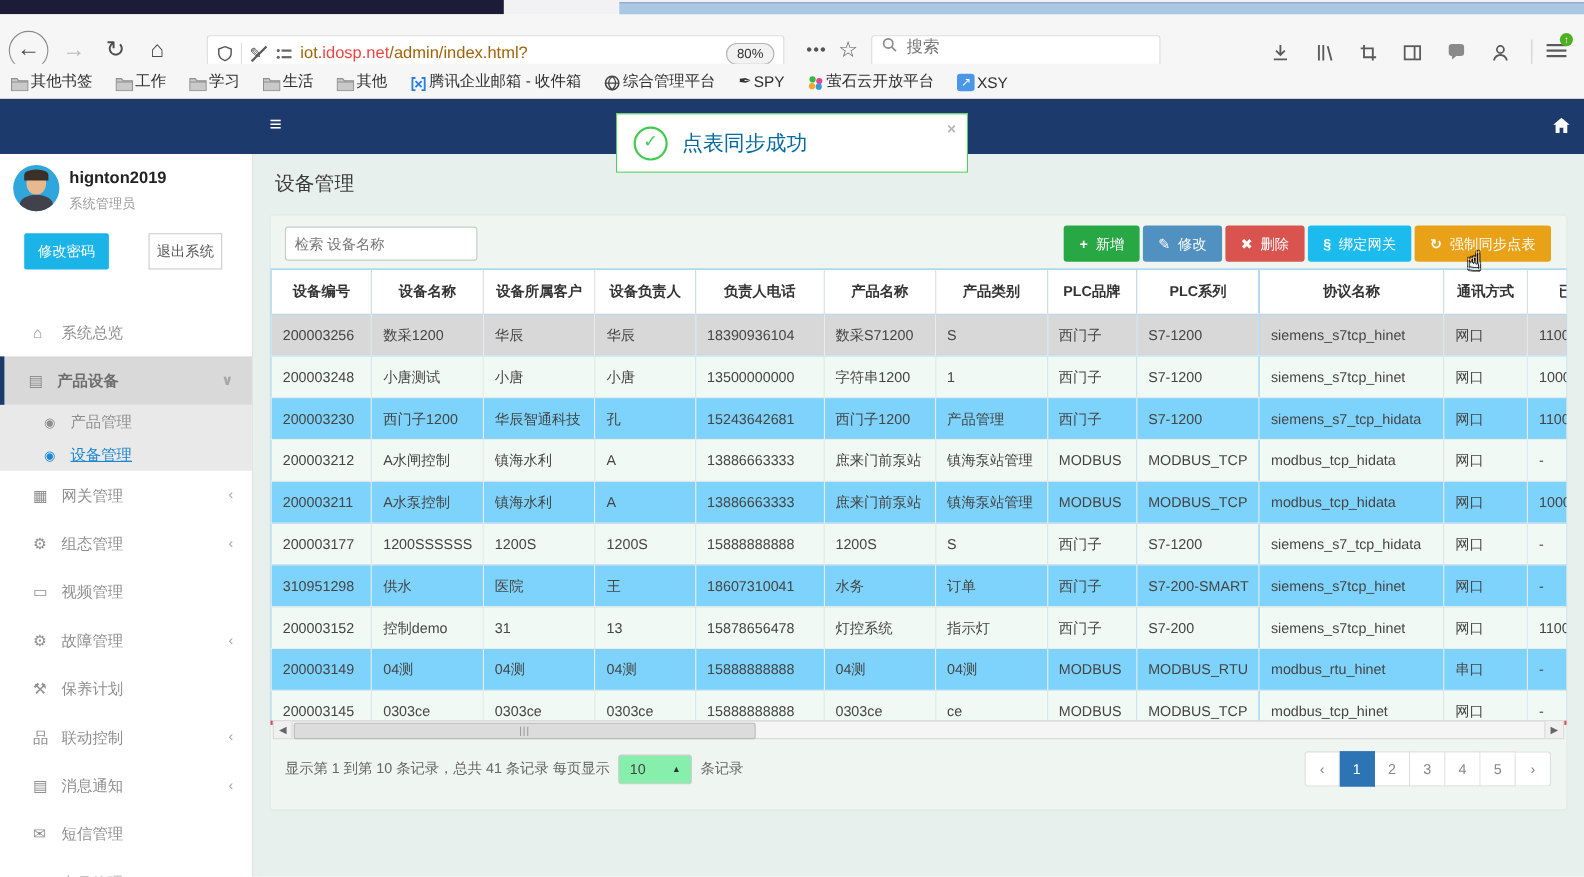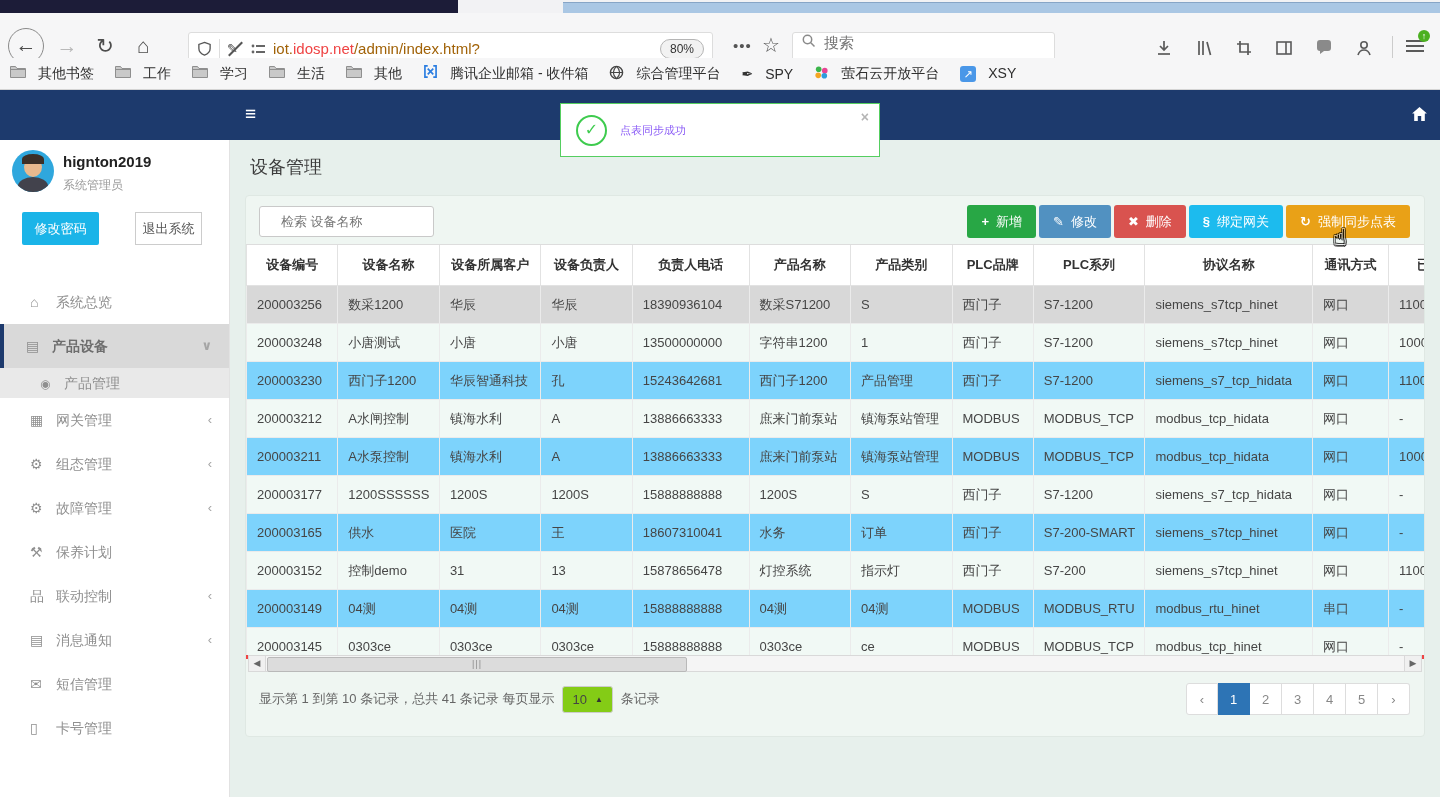--- a/index.html
+++ b/index.html
@@ -31,33 +31,33 @@
                  font-family:"Liberation Sans","DejaVu Sans",sans-serif}
   .tbicon{position:absolute;top:26px;width:20px;height:20px;color:#5a5a5a}
   .tbdivider{position:absolute;left:1392px;top:23px;width:1px;height:24px;background:#ccc}
   #hamb{position:absolute;left:1406px;top:27px;width:18px}
   #hamb i{display:block;height:2px;background:#5a5a5a;margin-bottom:3px}
   #hambbadge{position:absolute;left:1418px;top:17px;width:12px;height:12px;border-radius:50%;background:#4cb021;
              color:#fff;font-size:9px;line-height:12px;text-align:center;font-weight:bold}
   #bookmarksbar{position:absolute;top:58px;left:0;width:1440px;height:32px;background:#f6f6f7;
                 border-bottom:1px solid #d4d4d4;box-sizing:border-box;display:flex;align-items:center;
                 padding-left:10px;gap:21px;font-size:14px;color:#2f2f2f;white-space:nowrap}
-  .bm{display:flex;align-items:flex-start;gap:12px}
+  .bm{display:flex;align-items:flex-end;gap:2px}
   .xsybox{display:inline-block;width:16px;height:16px;background:#4a97e8;border-radius:3px;color:#fff;
           font-size:11px;line-height:16px;text-align:center}
   
   #appheader{position:absolute;top:90px;left:0;width:1440px;height:50px;background:#1d3a6d}
   #appburger{position:absolute;left:245px;top:13px;color:#fff;font-size:19px;font-weight:bold}
   #apphome{position:absolute;left:1411px;top:16px}
   
   #toast{position:absolute;left:560px;top:103px;width:320px;height:54px;background:#fff;border:1px solid #55ce60;
          z-index:60;display:flex;align-items:center;padding:0 15px;box-sizing:border-box}
   .toast-check{width:27px;height:27px;border:2px solid #3ecb4e;border-radius:50%;color:#3ecb4e;text-align:center;
                line-height:26px;font-size:16px;font-weight:bold;flex:none}
-  .toast-msg{color:#8b5cf6;font-size:11px;margin-left:13px}
+  .toast-msg{color:#0369a1;font-size:19px;margin-left:13px}
   .toast-close{position:absolute;right:10px;top:5px;color:#b5b5b5;font-size:14px;font-weight:bold}
   
   #sidebar{position:absolute;top:140px;left:0;width:230px;height:657px;background:#fff;border-right:1px solid #e2e2e2;
            box-sizing:border-box;overflow:hidden}
   #avatar{position:absolute;left:12px;top:10px;width:42px;height:42px;border-radius:50%;background:#2fa7dd;overflow:hidden}
   #avatar .head{position:absolute;left:12px;top:7px;width:18px;height:20px;border-radius:50%;background:#e8b98e}
   #avatar .hair{position:absolute;left:10px;top:4px;width:22px;height:10px;border-radius:50% 50% 0 0;background:#3b3028}
   #avatar .body{position:absolute;left:6px;top:27px;width:30px;height:18px;border-radius:50% 50% 0 0;background:#42424c}
   .uname{position:absolute;left:63px;top:13px;font-size:15px;font-weight:bold;color:#222}
   .urole{position:absolute;left:63px;top:37px;font-size:12px;color:#9a9a9a}
@@ -76,21 +76,21 @@
   .sactive .slabel{color:#1a87d0;text-decoration:underline}
   .sactive .sicon{color:#1a87d0}
   #sidescroll{position:absolute;left:230px;top:140px;width:8px;height:657px;background:#f0f0f0}
   #sidescroll .thumb{position:absolute;left:1px;top:4px;width:6px;height:500px;background:#d6d6d6;border-radius:3px}
   
   #main{position:absolute;left:230px;top:140px;width:1210px;height:657px;background:#e7f0ec}
   #pagetitle{position:absolute;left:20px;top:15px;font-size:18px;color:#3c3c3c}
   #panel{position:absolute;left:15px;top:55px;width:1180px;height:542px;background:#eff6f2;border:1px solid #dfe8e3;
          border-radius:4px;box-sizing:border-box}
   #devsearch{position:absolute;left:13px;top:10px;width:175px;height:31px;border:1px solid #c9c9c9;border-radius:3px;
-             background:#fff;box-sizing:border-box;padding:0 21px;font-size:13px;color:#333;outline:none;
+             background:#fff;box-sizing:border-box;padding:0 8px;font-size:13px;color:#333;outline:none;
              font-family:"Liberation Sans","DejaVu Sans",sans-serif}
   #btnrow{position:absolute;right:14px;top:9px;display:flex;gap:3px}
   .abtn{height:33px;display:inline-flex;align-items:center;gap:7px;padding:0 14px;border-radius:3px;color:#fff;
         font-size:13px;white-space:nowrap}
   .abtn .bicon{font-size:13px;font-weight:bold}
   #tablewrap{position:absolute;left:0;top:48px;width:1178px;height:410px;overflow:hidden;background:#7dd3fc;
              border-top:1px solid #ddd;border-bottom:4px solid #ef4444}
   table{border-collapse:collapse;table-layout:fixed;width:1265px;font-size:13px}
   th{height:40px;font-weight:bold;color:#333;text-align:center;background:#fff;border:1px solid #e2e2e2;border-top:none;
      padding:0 4px;overflow:hidden;white-space:nowrap}
@@ -99,21 +99,21 @@
   tr.sel td{background:#d8d8d8}
   #hscroll{position:absolute;left:2px;top:459px;width:1174px;height:17px;background:#f5f5f5;border:1px solid #d9d9d9;
            box-sizing:border-box}
   .harrow{position:absolute;top:0;width:16px;height:15px;background:#f0f0f0;color:#666;font-size:9px;text-align:center;
           line-height:15px}
   .harrow.l{left:0;border-right:1px solid #d9d9d9}.harrow.r{right:0;border-left:1px solid #d9d9d9}
   #hthumb{position:absolute;left:18px;top:1px;width:418px;height:13px;background:#dcdcdc;border:1px solid #b9b9b9;
           border-radius:2px;color:#8c8c8c;font-size:9px;line-height:13px;text-align:center;letter-spacing:1px}
   #pgsummary{position:absolute;left:13px;top:487px;height:32px;display:flex;align-items:center;gap:8px;
              font-size:13px;color:#666}
-  #pagesize{display:inline-flex;align-items:center;gap:8px;border:1px solid #ccc;border-radius:3px;background:#84cc16;
+  #pagesize{display:inline-flex;align-items:center;gap:24px;border:1px solid #ccc;border-radius:3px;background:#86efac;
             padding:5px 9px;font-size:13px;color:#444}
   #pagesize .caret{font-size:8px;color:#333}
   #pager{position:absolute;right:14px;top:487px;display:flex}
   .pbtn{min-width:32px;height:32px;line-height:32px;text-align:center;border:1px solid #ddd;border-left:none;
         background:#fff;color:#888;font-size:13px;padding:0 2px;box-sizing:border-box}
   .pbtn:first-child{border-left:1px solid #ddd;border-radius:3px 0 0 3px}
   .pbtn:last-child{border-radius:0 3px 3px 0}
   .pbtn.pactive{background:#2d74b5;border-color:#2d74b5;color:#fff}
   #handcursor{position:absolute;left:1333px;top:224px;z-index:70;font-size:23px;color:#fff;
               text-shadow:-1px -1px 0 #000,1px -1px 0 #000,-1px 1px 0 #000,1px 1px 0 #000,0 2px 0 #000}
@@ -316,23 +316,25 @@
   </div>
   <div class="uname">hignton2019</div>
   <div class="urole">系统管理员</div>
   <div class="btn-pass">修改密码</div>
   <div class="btn-logout">退出系统</div>
   <div id="menu">
       <div class="mitem"><span class="micon">⌂</span><span class="mlabel">系统总览</span></div>
       <div class="mitem mactive"><span class="micon">▤</span><span class="mlabel">产品设备</span><span class="mchev">∨</span></div>
       <div class="submenu">
         <div class="sitem"><span class="sicon">◉</span><span class="slabel">产品管理</span></div>
+        <div class="sitem sactive"><span class="sicon">◉</span><span class="slabel">设备管理</span></div>
       </div>
       <div class="mitem"><span class="micon">▦</span><span class="mlabel">网关管理</span><span class="mchev">‹</span></div>
       <div class="mitem"><span class="micon">⚙</span><span class="mlabel">组态管理</span><span class="mchev">‹</span></div>
+      <div class="mitem"><span class="micon">▭</span><span class="mlabel">视频管理</span></div>
       <div class="mitem"><span class="micon">⚙</span><span class="mlabel">故障管理</span><span class="mchev">‹</span></div>
       <div class="mitem"><span class="micon">⚒</span><span class="mlabel">保养计划</span></div>
       <div class="mitem"><span class="micon">品</span><span class="mlabel">联动控制</span><span class="mchev">‹</span></div>
       <div class="mitem"><span class="micon">▤</span><span class="mlabel">消息通知</span><span class="mchev">‹</span></div>
       <div class="mitem"><span class="micon">✉</span><span class="mlabel">短信管理</span></div>
       <div class="mitem"><span class="micon">▯</span><span class="mlabel">卡号管理</span></div>
     </div>
 </div>
 <div id="sidescroll">
     <span class="thumb"></span>
@@ -475,21 +477,21 @@
               <td>15888888888</td>
               <td>1200S</td>
               <td>S</td>
               <td>西门子</td>
               <td>S7-1200</td>
               <td>siemens_s7_tcp_hidata</td>
               <td>网口</td>
               <td>-</td>
             </tr>
             <tr>
-              <td>200003165</td>
+              <td>310951298</td>
               <td>供水</td>
               <td>医院</td>
               <td>王</td>
               <td>18607310041</td>
               <td>水务</td>
               <td>订单</td>
               <td>西门子</td>
               <td>S7-200-SMART</td>
               <td>siemens_s7tcp_hinet</td>
               <td>网口</td>

